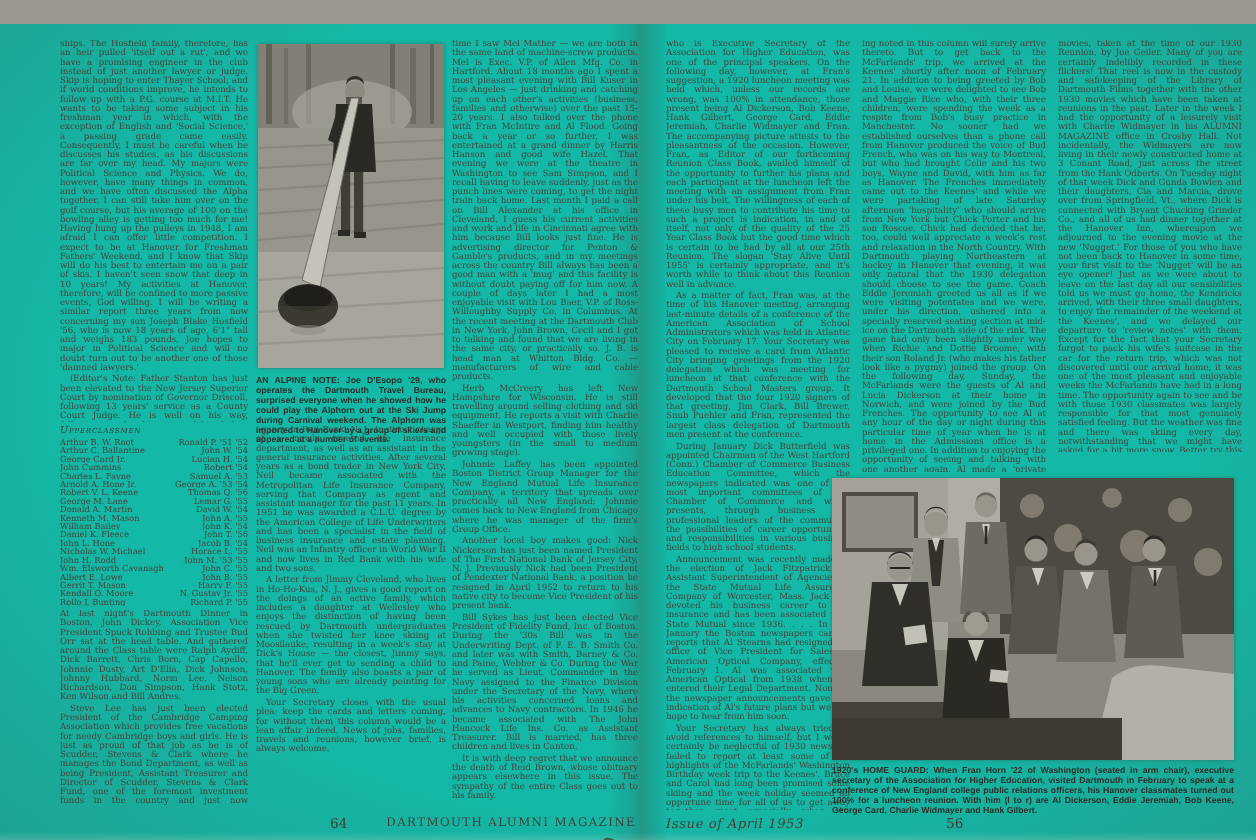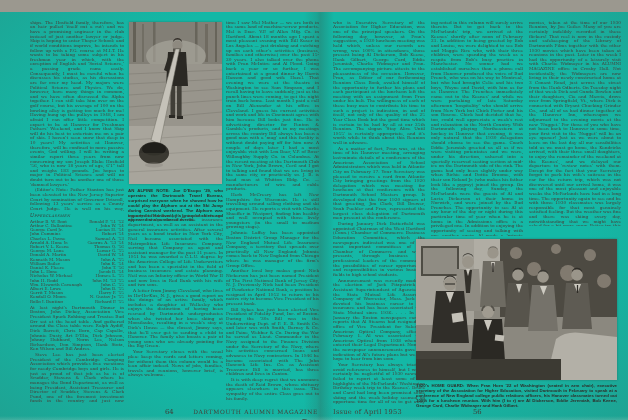--- a/index.html
+++ b/index.html
@@ -29,21 +29,21 @@
   .rr{padding-left:6px;}
 
   .caption{font-family:"Liberation Sans",sans-serif;font-weight:bold;font-size:8.7px;
            line-height:9.9px;color:#2f2e29;text-align:justify;}
 
   .photo{position:absolute;overflow:hidden;background:#9a978e;box-shadow:0 0 2px rgba(50,48,42,.4);}
   .photo svg{display:block;width:100%;height:100%;}
 
   .footer-num{position:absolute;font-size:6.8px;color:#3e3c36;}
   .footer-mag{position:absolute;font-size:5.9px;letter-spacing:.7px;color:#43413a;}
-  .footer-issue{position:absolute;font-size:6.6px;color:#43413a;letter-spacing:.3px;}
+  .footer-issue{position:absolute;font-size:6.6px;font-style:italic;color:#43413a;letter-spacing:.3px;}
 </style>
 </head>
 <body>
 
 <div class="canvas">
 
   <div>
 
     <div class="half" style="left:30px;top:8px;width:188px;height:770px;">
       <div class="bodytext clip" style="height:382px;">

